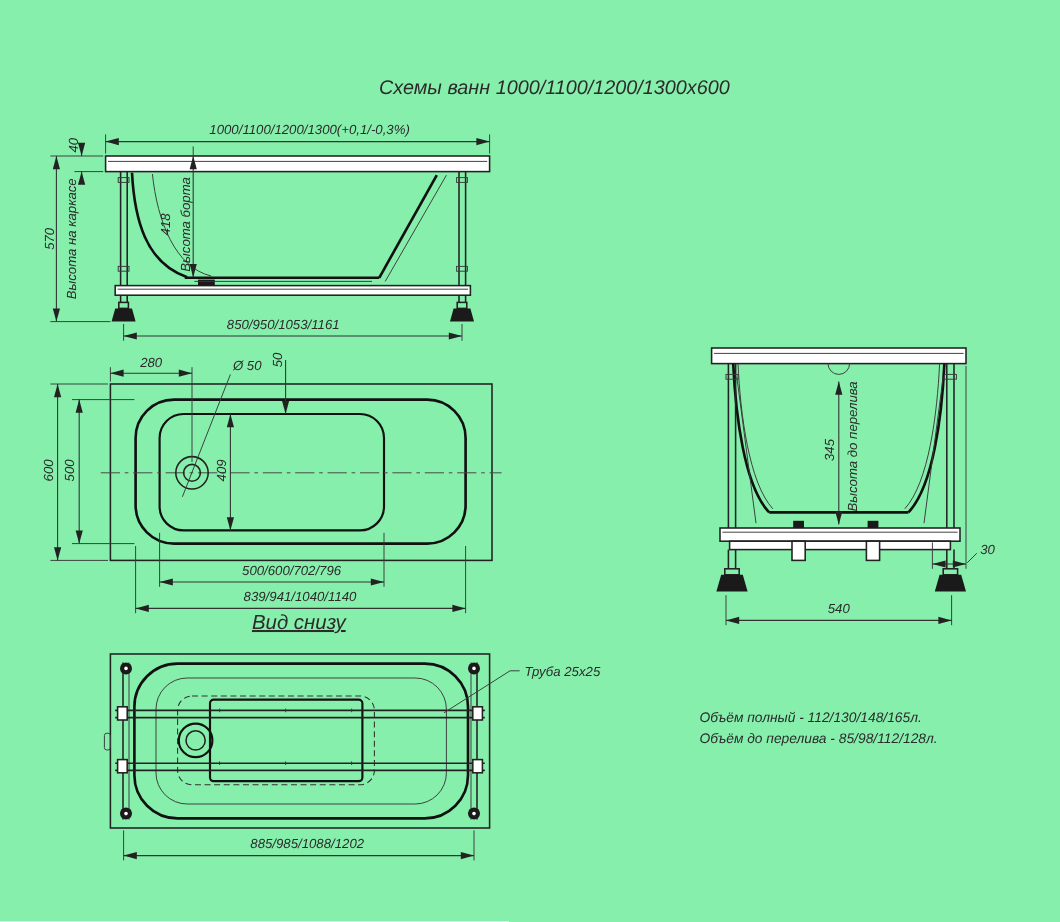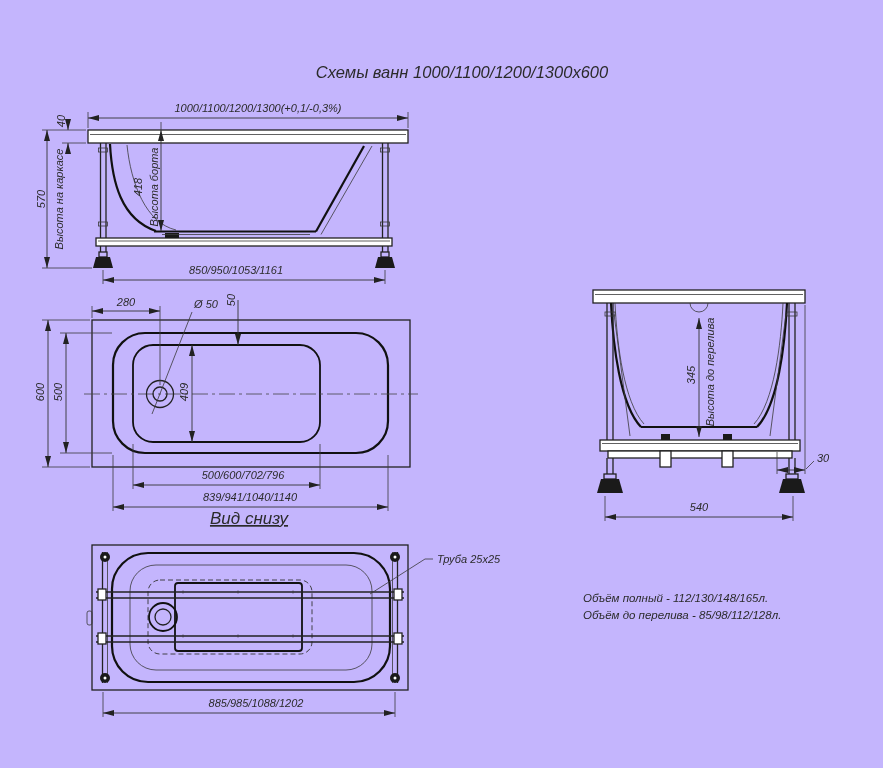--- a/index.html
+++ b/index.html
@@ -1,16 +1,16 @@
 <!DOCTYPE html>
 <html><head>
 <meta charset="utf-8">
 <style>
   html,body{margin:0;padding:0;background:#fff;}
-  #stage{width:883px;height:768px;background:#c4b5fd;position:relative;overflow:hidden;}
+  #stage{width:883px;height:768px;background:#86efac;position:relative;overflow:hidden;}
   svg{display:block;}
   text{font-family:"Liberation Sans",sans-serif;font-style:italic;fill:#2b2b2b;}
   .t11{font-size:11px;}
   .t12{font-size:11.5px;}
   .t16{font-size:16.5px;}
   .cap{font-size:17px;text-decoration:underline;}
   .ln{stroke:#222;stroke-width:1.3;fill:none;}
   .lnw{stroke:#222;stroke-width:1.3;fill:#fff;}
   .tk{stroke:#111;stroke-width:2.2;fill:none;}
   .tk2{stroke:#111;stroke-width:1.8;fill:none;}

